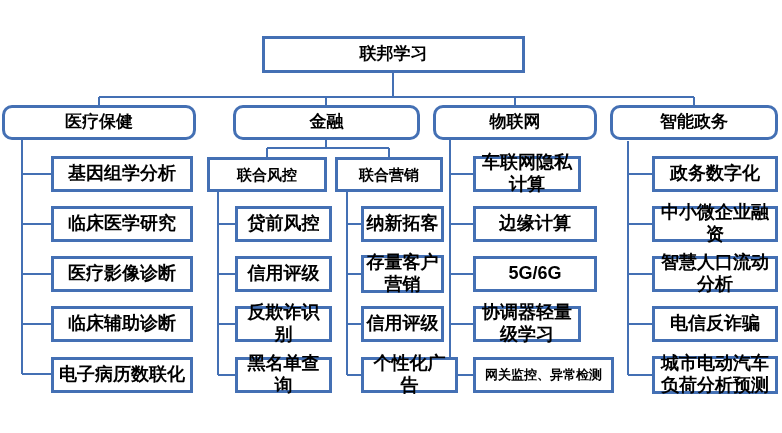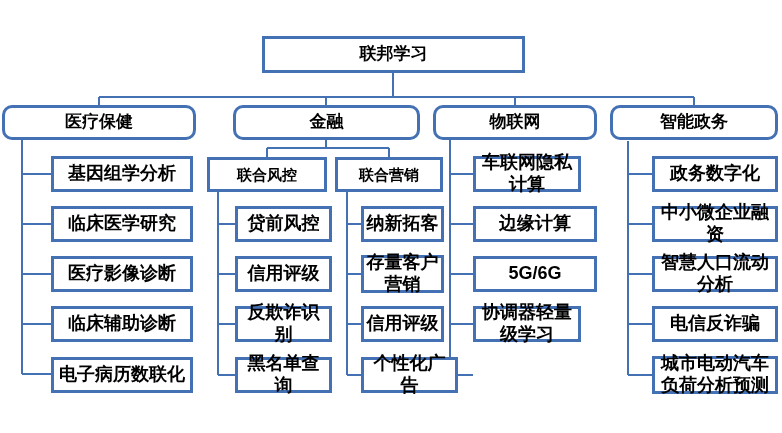--- a/index.html
+++ b/index.html
@@ -67,20 +67,21 @@
 
   <div class="box leaf" style="left:361px;top:206px;width:83px;height:36px">纳新拓客</div>
   <div class="box leaf" style="left:361px;top:255px;width:83px;height:38px">存量客户营销</div>
   <div class="box leaf" style="left:361px;top:306px;width:83px;height:36px">信用评级</div>
   <div class="box leaf" style="left:361px;top:357px;width:97px;height:36px">个性化广告</div>
 
   <div class="box leaf" style="left:473px;top:156px;width:108px;height:36px">车联网隐私计算</div>
   <div class="box leaf" style="left:473px;top:206px;width:124px;height:36px">边缘计算</div>
   <div class="box leaf" style="left:473px;top:256px;width:124px;height:36px">5G/6G</div>
   <div class="box leaf" style="left:473px;top:306px;width:108px;height:36px">协调器轻量级学习</div>
+  <div class="box leaf small" style="left:473px;top:357px;width:141px;height:36px">网关监控、异常检测</div>
 
   <div class="box leaf" style="left:652px;top:156px;width:126px;height:36px">政务数字化</div>
   <div class="box leaf" style="left:652px;top:206px;width:126px;height:36px">中小微企业融资</div>
   <div class="box leaf" style="left:652px;top:256px;width:126px;height:36px">智慧人口流动分析</div>
   <div class="box leaf" style="left:652px;top:306px;width:126px;height:36px">电信反诈骗</div>
   <div class="box leaf" style="left:652px;top:356px;width:126px;height:38px">城市电动汽车负荷分析预测</div>
 
 </div>
 
 </body></html>

